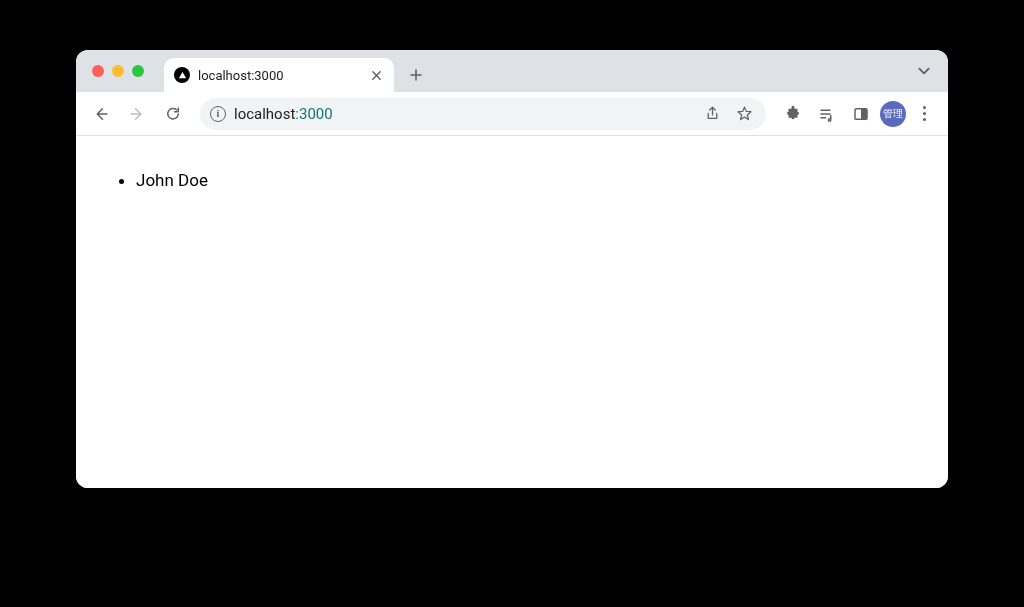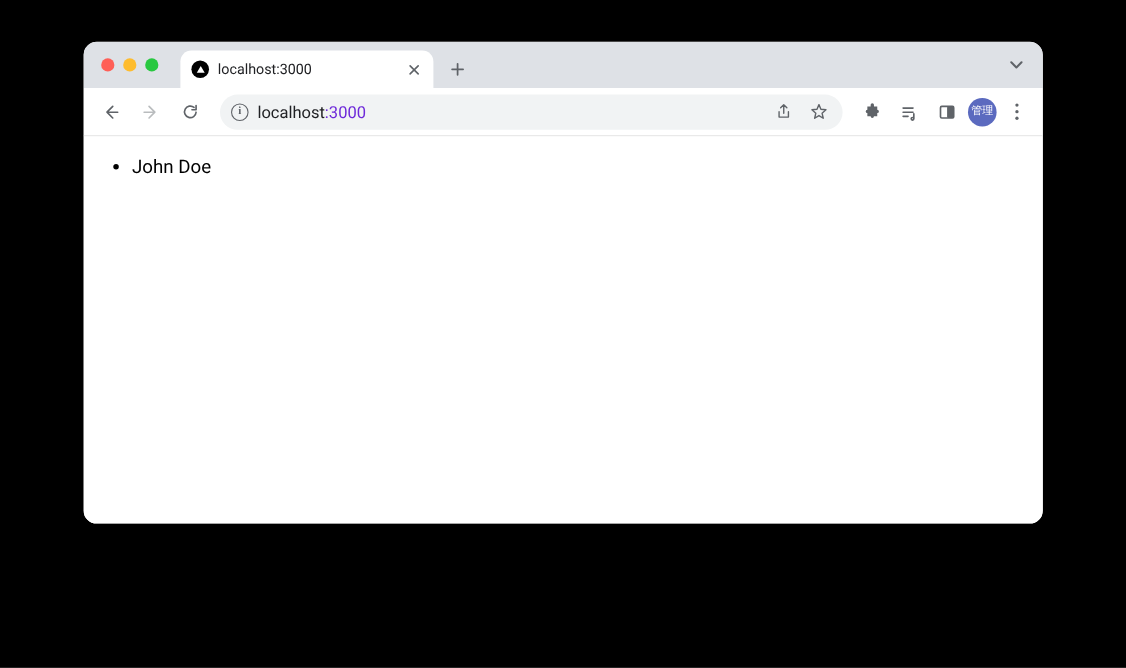--- a/index.html
+++ b/index.html
@@ -12,21 +12,21 @@
     justify-content: center;
   }
   .viewport {
     width: 1024px;
     height: 607px;
     position: relative;
     background: #000;
   }
   .browser-window {
     position: absolute;
-    top: 38px;
+    top: 50px;
     left: 76px;
     width: 872px;
     height: 438px;
     background: #fff;
     border-radius: 12px;
     overflow: hidden;
     box-shadow: 0 20px 60px rgba(0,0,0,0.5);
     display: flex;
     flex-direction: column;
   }
@@ -127,21 +127,21 @@
   }
   .omnibox .info {
     width: 16px; height: 16px;
     border: 1.5px solid #5f6368;
     border-radius: 50%;
     display: flex; align-items: center; justify-content: center;
     font-size: 10px; color: #5f6368; font-weight: 600;
     font-family: Georgia, serif;
   }
   .omnibox .url { font-size: 15px; color: #202124; }
-  .omnibox .url .muted { color: #6d28d9; }
+  .omnibox .url .muted { color: #0f766e; }
   .omnibox .spacer { flex: 1; }
   .omx-icon { color:#5f6368; width:24px; height:24px; display:flex;align-items:center;justify-content:center; cursor:pointer;}
   .omx-icon svg { width:17px;height:17px; }
   .ext-icons { display:flex; align-items:center; gap:4px;text-align:right; }
   .avatar {
     width: 26px; height: 26px; border-radius: 50%;
     background: #5b6abf; color: #fff;
     display:flex;align-items:center;justify-content:center;
     font-size: 10px; line-height:1;
     cursor:pointer;
@@ -151,21 +151,21 @@
   
   .page {
     flex: 1;
     background: #fff;
     padding: 18px 14px;
     font-size: 17px;
     color: #000;
     overflow:auto;
   }
   .page ul { margin: 0; padding-left: 30px; }
-  .page li { margin: 0; padding: 0; }
+  .page li { margin: 16px; padding: 0; }
 </style>
 </head>
 <body>
 
 <div class="viewport">
   <div class="browser-window">
 
     <div class="tab-bar">
       <div class="traffic-lights">
         <div class="tl tl-red"></div>

